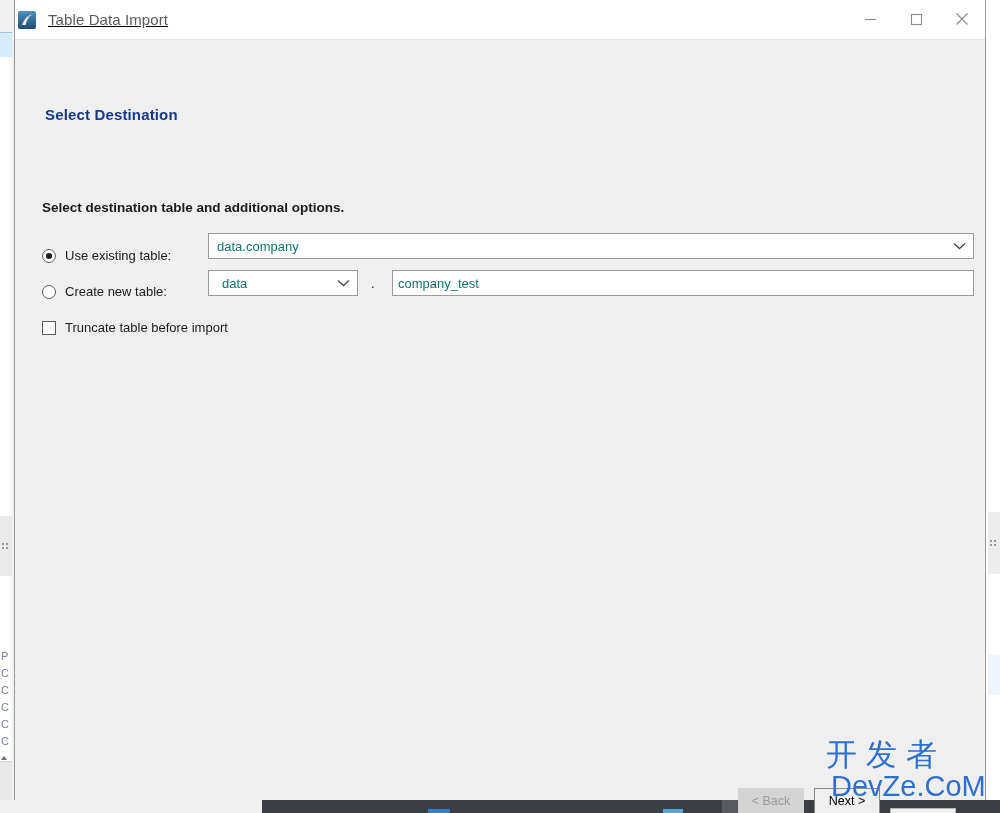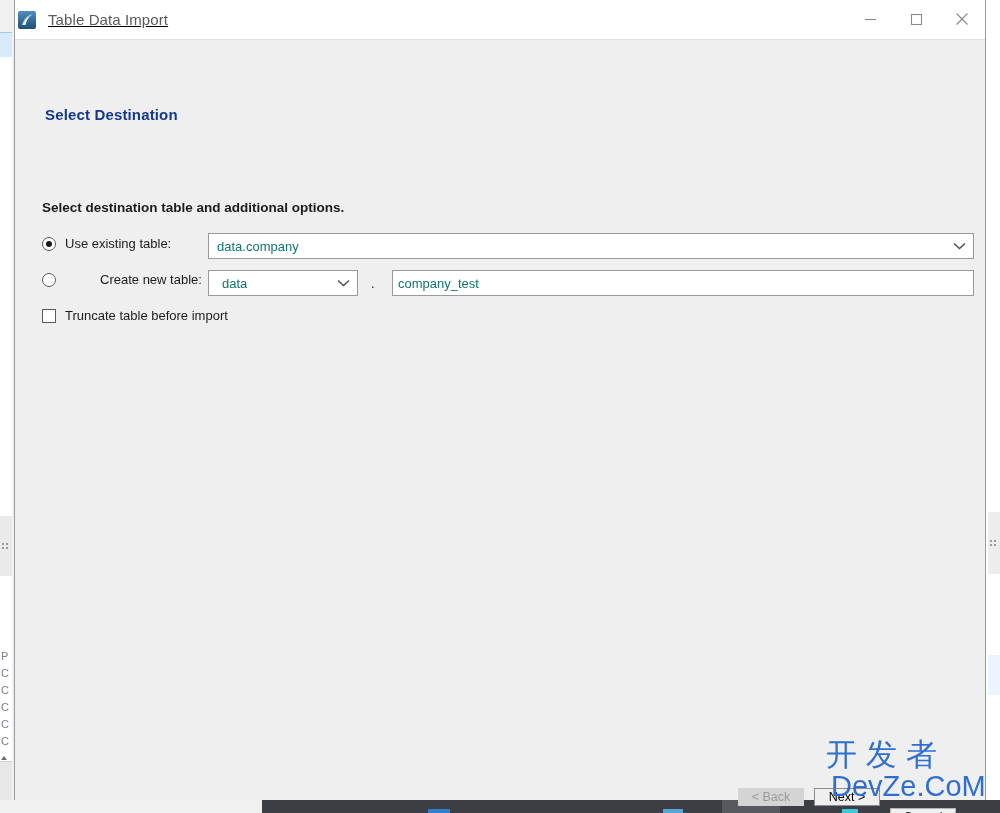--- a/index.html
+++ b/index.html
@@ -229,23 +229,24 @@
     left: 27px; top: 160px;
     font-size: 13.5px;
     font-weight: bold;
     color: #1b1b1b;
   }
 
   .row {
     position: absolute;
     display: flex;
     align-items: center;
+    margin-top: 12px;
   }
   .row-existing { left: 27px; top: 196px; }
-  .row-newtable { left: 27px; top: 232px; gap: 35px; }
+  .row-newtable { left: 27px; top: 232px; }
   .row-truncate { left: 27px; top: 268px; }
 
   .radio {
     width: 14px; height: 14px;
     border-radius: 50%;
     border: 1px solid #5a5a5a;
     background: #ffffff;
     box-sizing: border-box;
     position: relative;
     flex: 0 0 auto;
@@ -318,21 +319,21 @@
 
   .button-bar {
     position: absolute;
     left: 0; top: 740px;
     width: 100%;
     height: 40px;
   }
   .btn {
     position: absolute;
     top: 8px;
-    height: 18px;
+    height: 26px;
     font-size: 12.5px;
     font-family: "Liberation Sans", sans-serif;
     box-sizing: border-box;
     display: flex;
     align-items: center;
     justify-content: center;
     padding: 0;
   }
   .btn-back {
     left: 723px;

